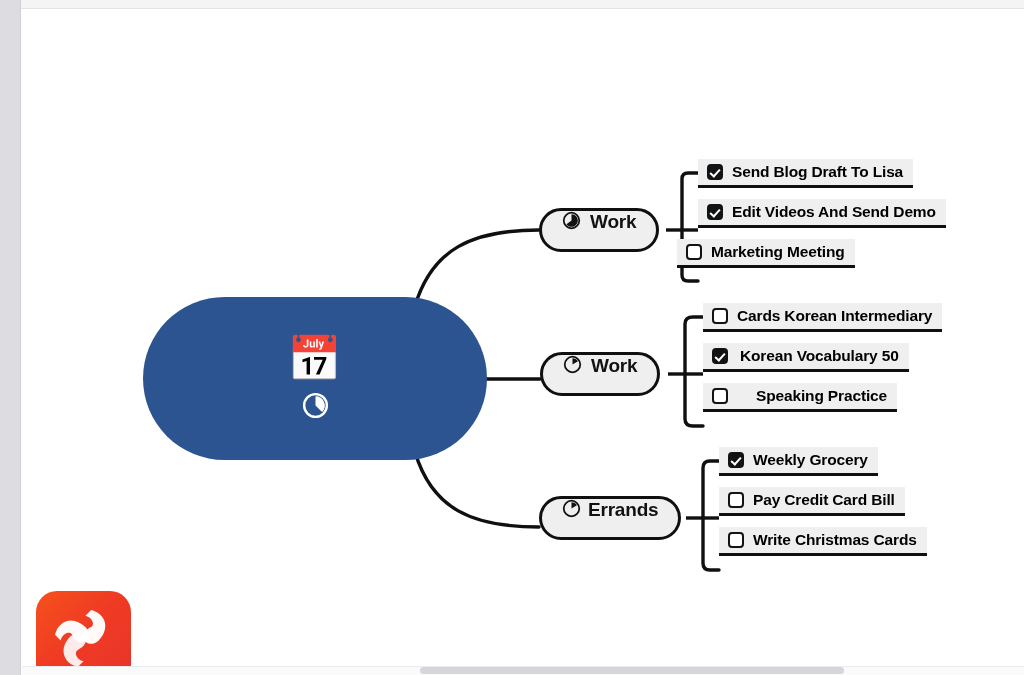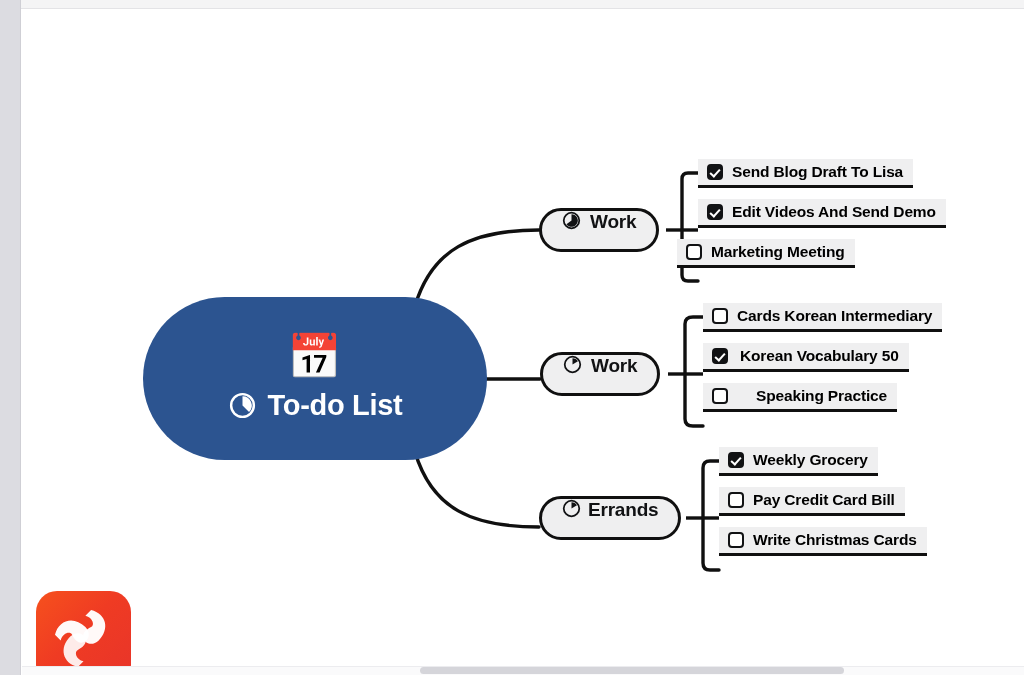--- a/index.html
+++ b/index.html
@@ -228,21 +228,20 @@
       <path d="M 681 509 L 697 509" fill="none" stroke="#101010" stroke-width="3.4"></path>
     </svg>
 
     <div class="central-node">
       <div class="central-icon">📅</div>
       <div class="central-row">
         <svg width="29" height="29" viewBox="0 0 24 24">
           <circle cx="12" cy="12" r="9.4" fill="none" stroke="#ffffff" stroke-width="2"></circle>
           <path d="M 12 4.4 A 7.6 7.6 0 0 1 17.4 17.4 L 12 12 Z" fill="#ffffff"></path>
         </svg>
-        <div class="central-title">To-do List</div>
       </div>
     </div>
 
     <div class="branch" style="left:517px; top:199px;">
       <svg width="19" height="19" viewBox="0 0 24 24">
         <circle cx="12" cy="12" r="9.8" fill="none" stroke="#111214" stroke-width="2.2"></circle>
         <path d="M 12 4 A 8 8 0 1 1 5.6 16.8 L 12 12 Z" fill="#111214"></path>
       </svg>
       <span class="branch-label">Work</span>
     </div>

